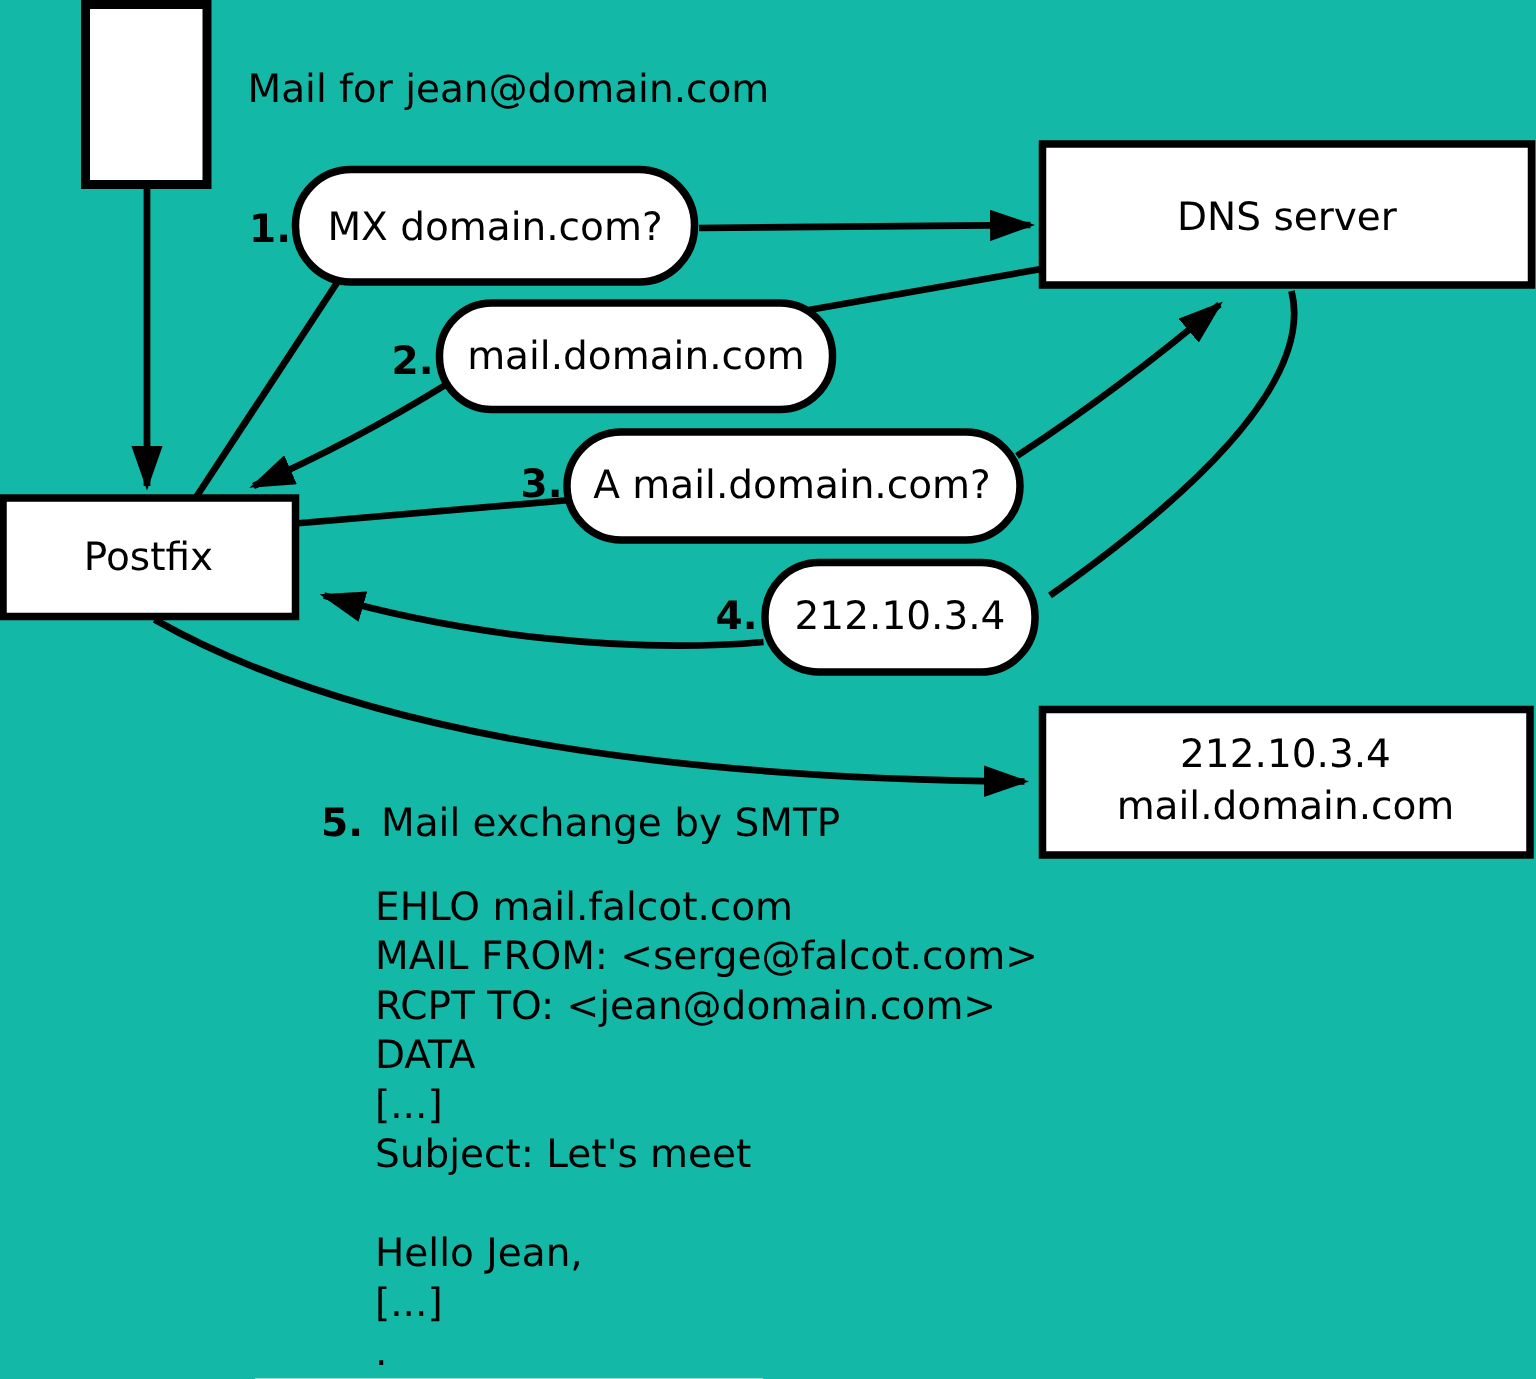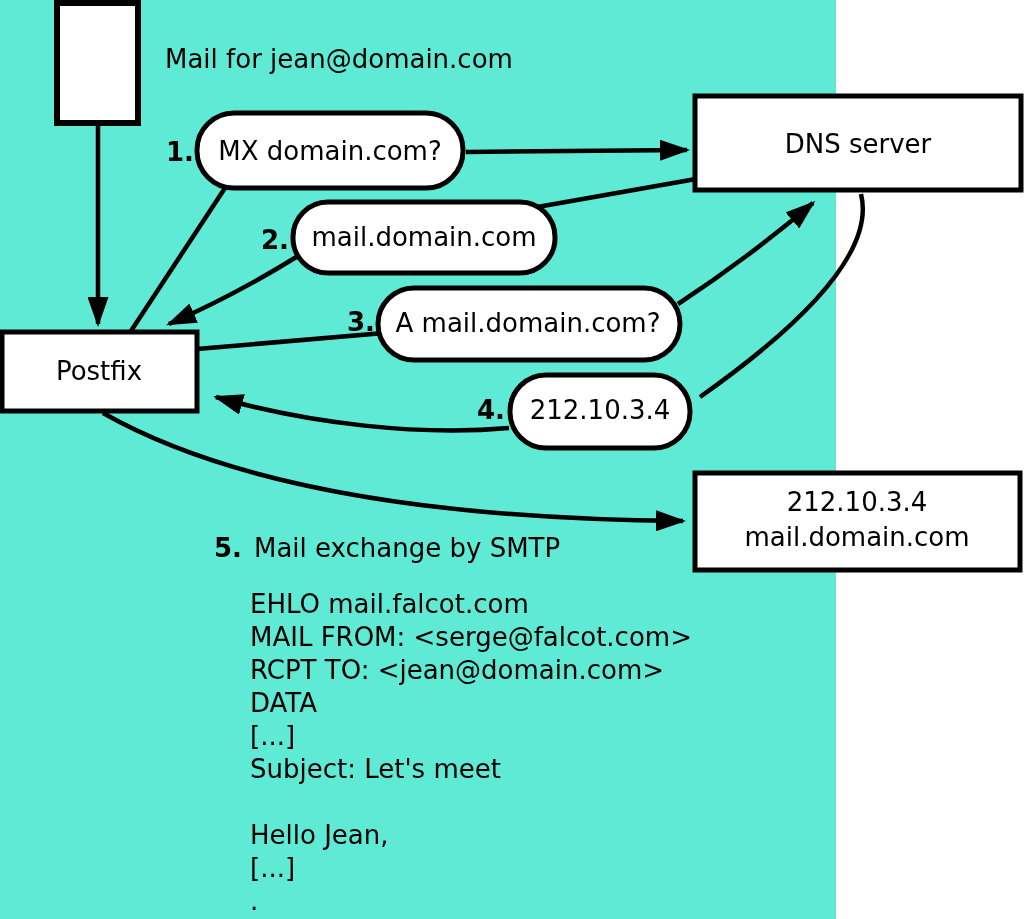--- a/index.html
+++ b/index.html
@@ -5,23 +5,23 @@
   html, body {
     margin: 0;
     padding: 0;
     background: #ffffff;
     width: 1024px;
     height: 919px;
     overflow: hidden;
   }
   .stage {
     position: relative;
-    width: 836px;
+    width: 1024px;
     height: 919px;
-    background: #5eead4;
+    background: #14b8a6;
   }
   svg { display: block; }
   svg text {
     font-family: "DejaVu Sans", "Liberation Sans", sans-serif;
     font-size: 26px;
     fill: #000000;
   }
   svg text.num {
     font-weight: bold;
   }

